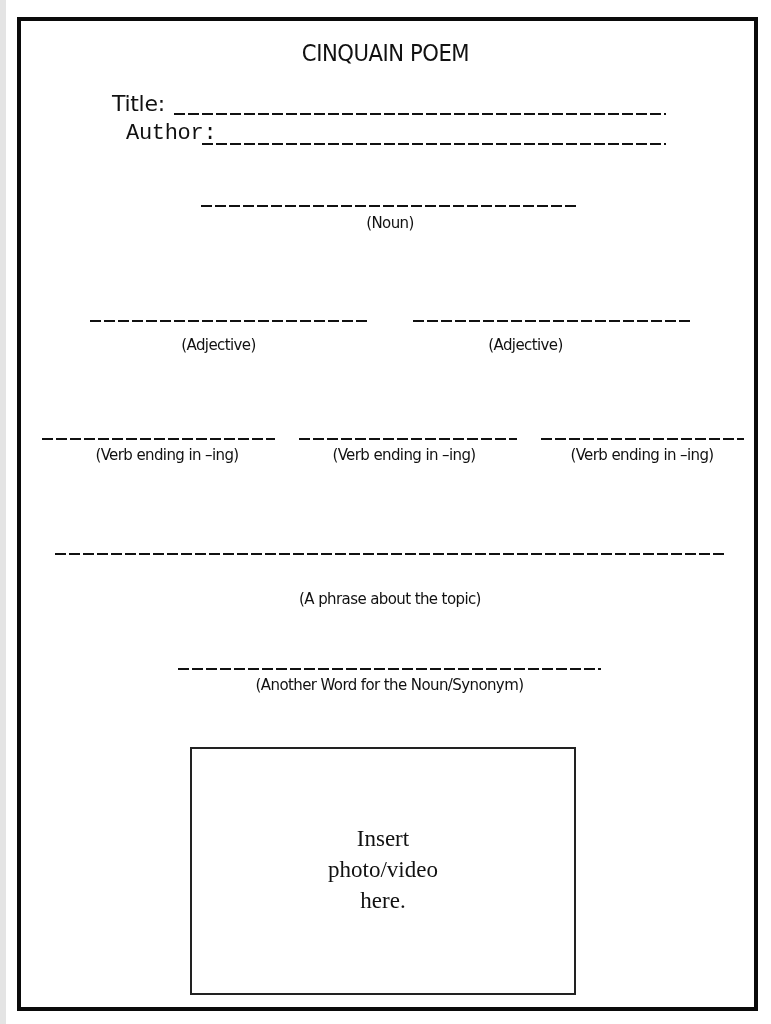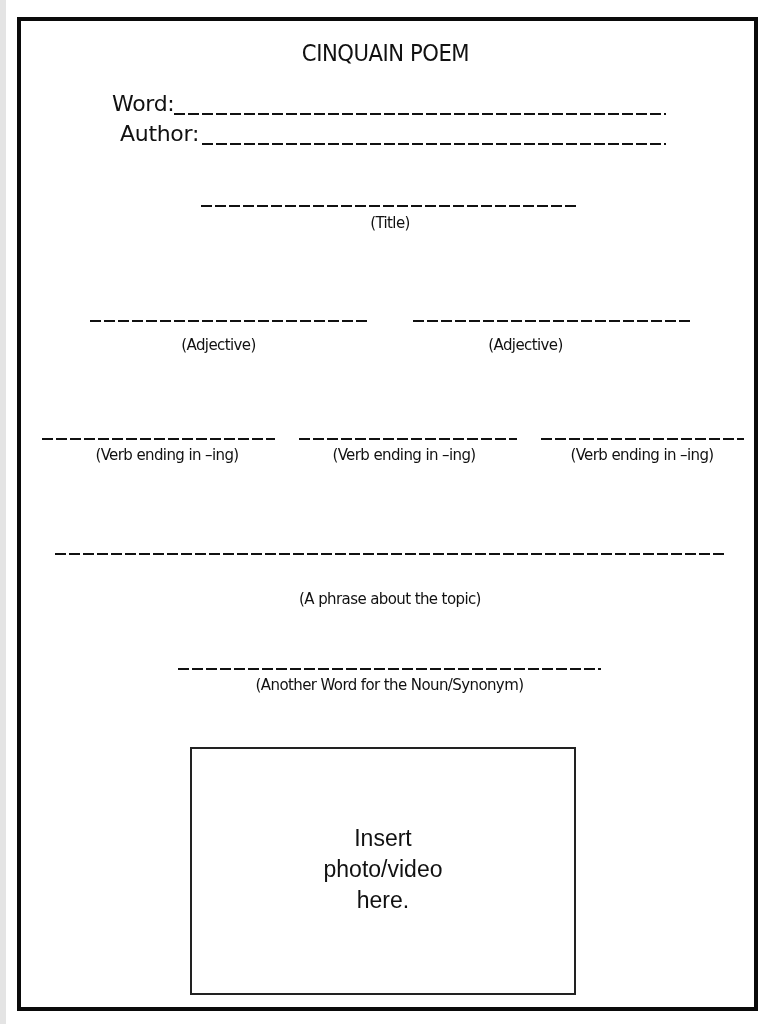--- a/index.html
+++ b/index.html
@@ -33,41 +33,41 @@
     .caption {
       position: absolute; font-size: 15px; letter-spacing: -0.6px; text-align: center;
       white-space: nowrap;
     }
     .photo-box {
       position: absolute; left: 190px; top: 747px; width: 382px; height: 244px;
       border: 2px solid #222; box-sizing: content-box;
       display: flex; align-items: center; justify-content: center;
     }
     .photo-text {
-      font-family: Liberation Sans, sans-serif; font-size: 23px; line-height: 31px;
+      font-family: Liberation Serif, serif; font-size: 23px; line-height: 31px;
       text-align: center; white-space: pre-line; color: #111; margin-top: -4px;
     }
   </style>
 </head>
 <body>
 
 <div class="left-strip"></div>
 
 <div class="page-border"></div>
 
 <div class="abs title">CINQUAIN POEM</div>
 
-<div class="abs field-row" style="left:112px; top:89px;">Word:</div>
+<div class="abs field-row" style="left:112px; top:89px;">Title:</div>
 <div class="blank" style="left:174px; top:113px; width:492px;"></div>
 
-<div class="abs field-row" style="left:120px; top:119px;">Author:</div>
+<div class="abs field-row" style="left:126px; top:119px;font-family:Liberation Mono, monospace;">Author:</div>
 <div class="blank" style="left:202px; top:143px; width:464px;"></div>
 
 <div class="blank" style="left:201px; top:205px; width:378px;"></div>
-<div class="caption" style="left:201px; width:378px; top:214px;">(Title)</div>
+<div class="caption" style="left:201px; width:378px; top:214px;">(Noun)</div>
 
 <div class="blank" style="left:90px; top:320px; width:277px;"></div>
 <div class="caption" style="left:80px; width:277px; top:336px;">(Adjective)</div>
 
 <div class="blank" style="left:413px; top:320px; width:277px;"></div>
 <div class="caption" style="left:387px; width:277px; top:336px;">(Adjective)</div>
 
 <div class="blank" style="left:42px; top:438px; width:233px;"></div>
 <div class="caption" style="left:42px; width:250px; top:446px;">(Verb ending in –ing)</div>
 

